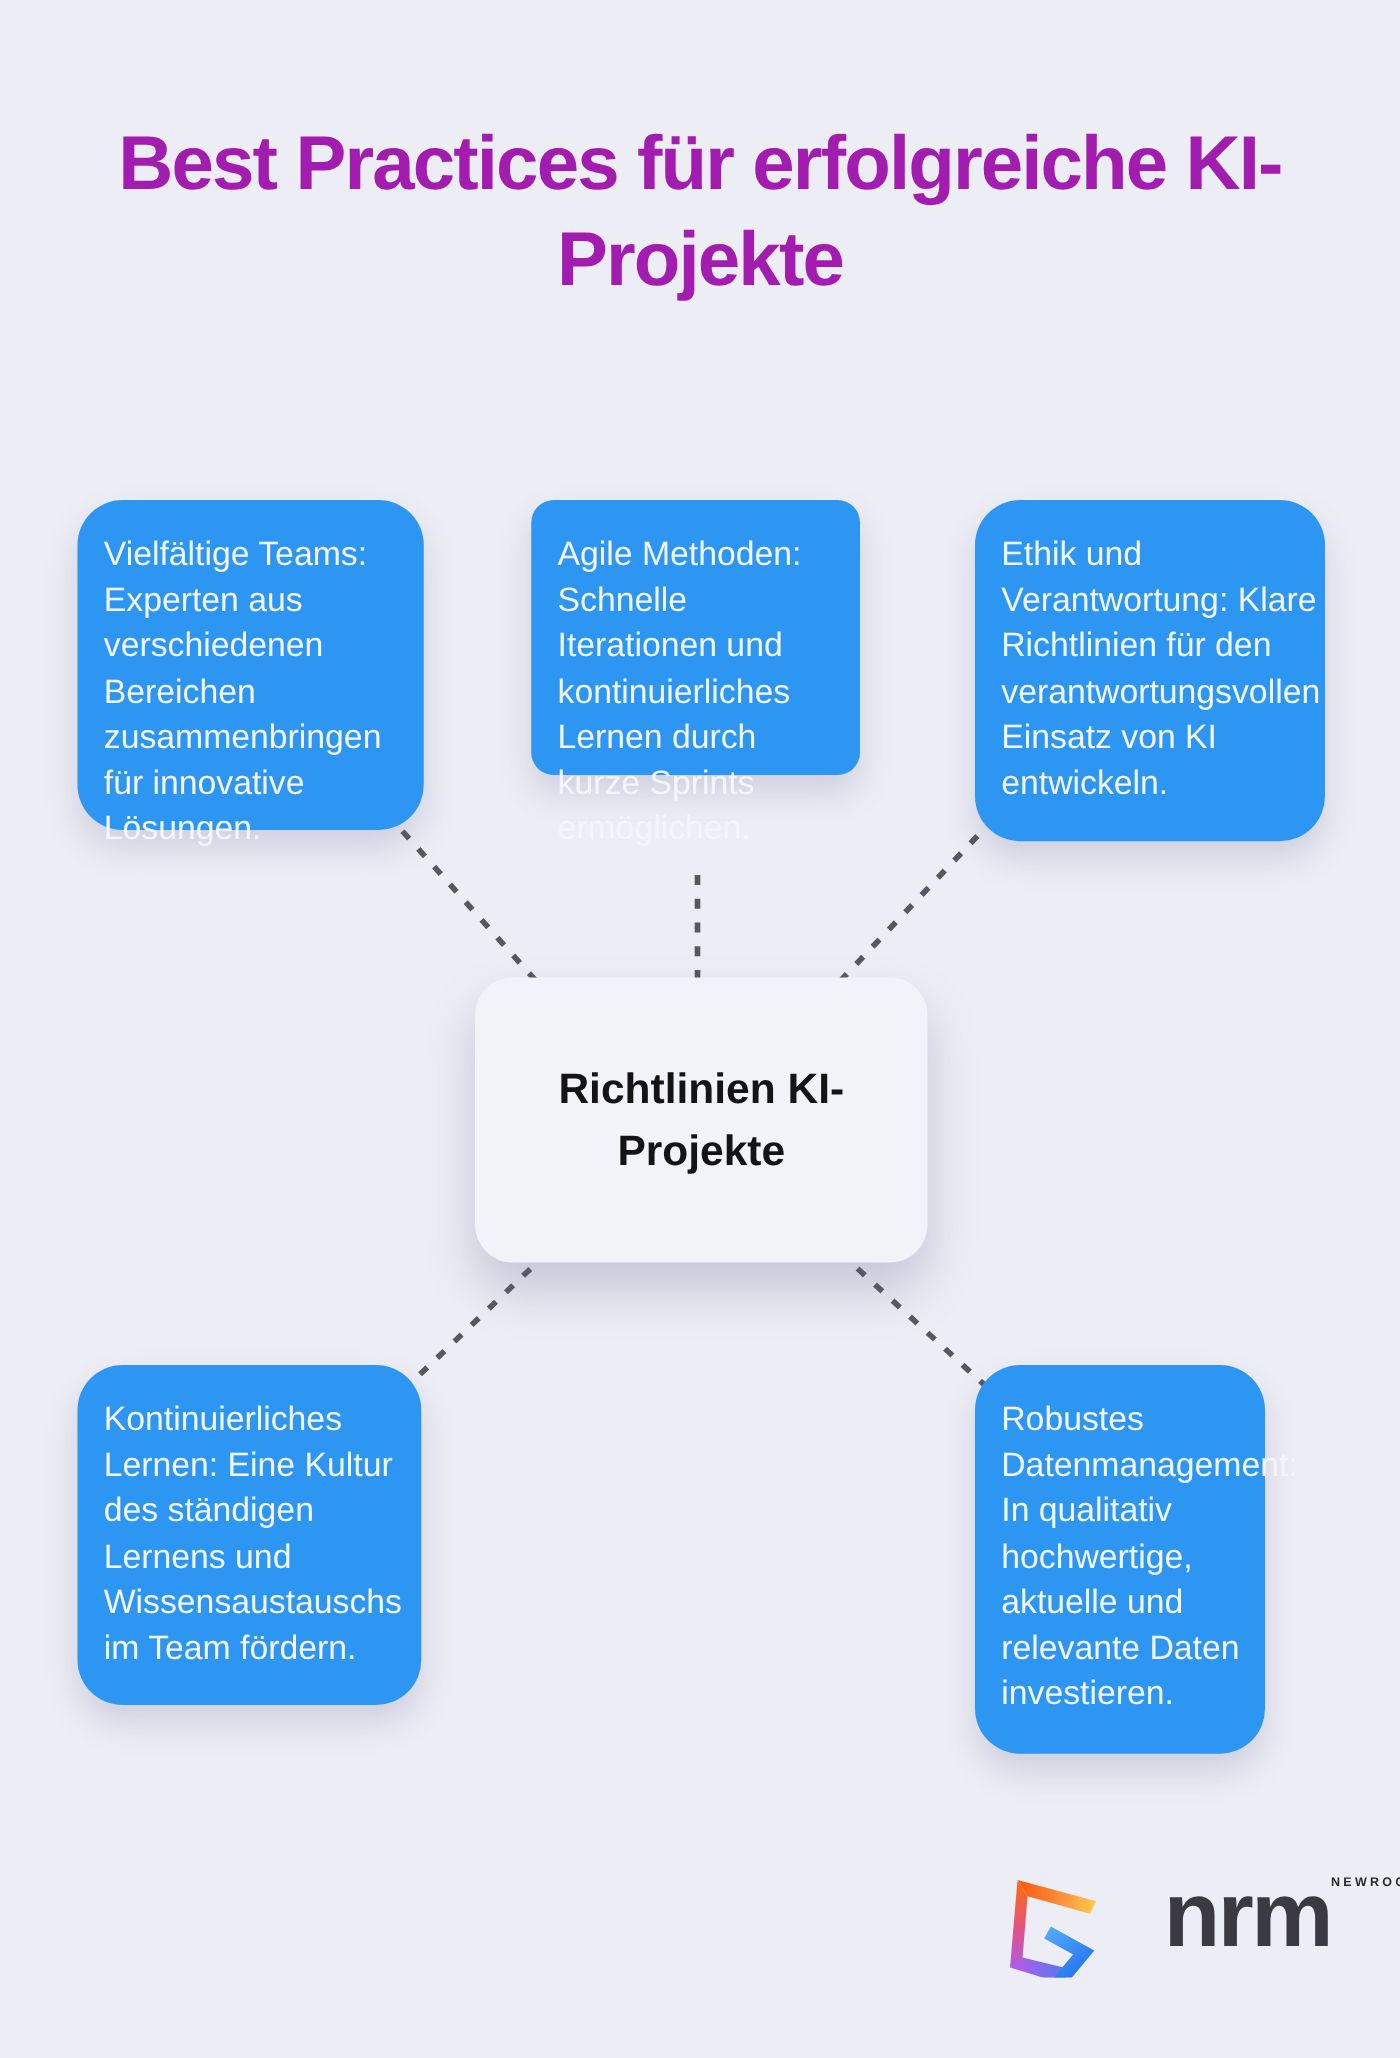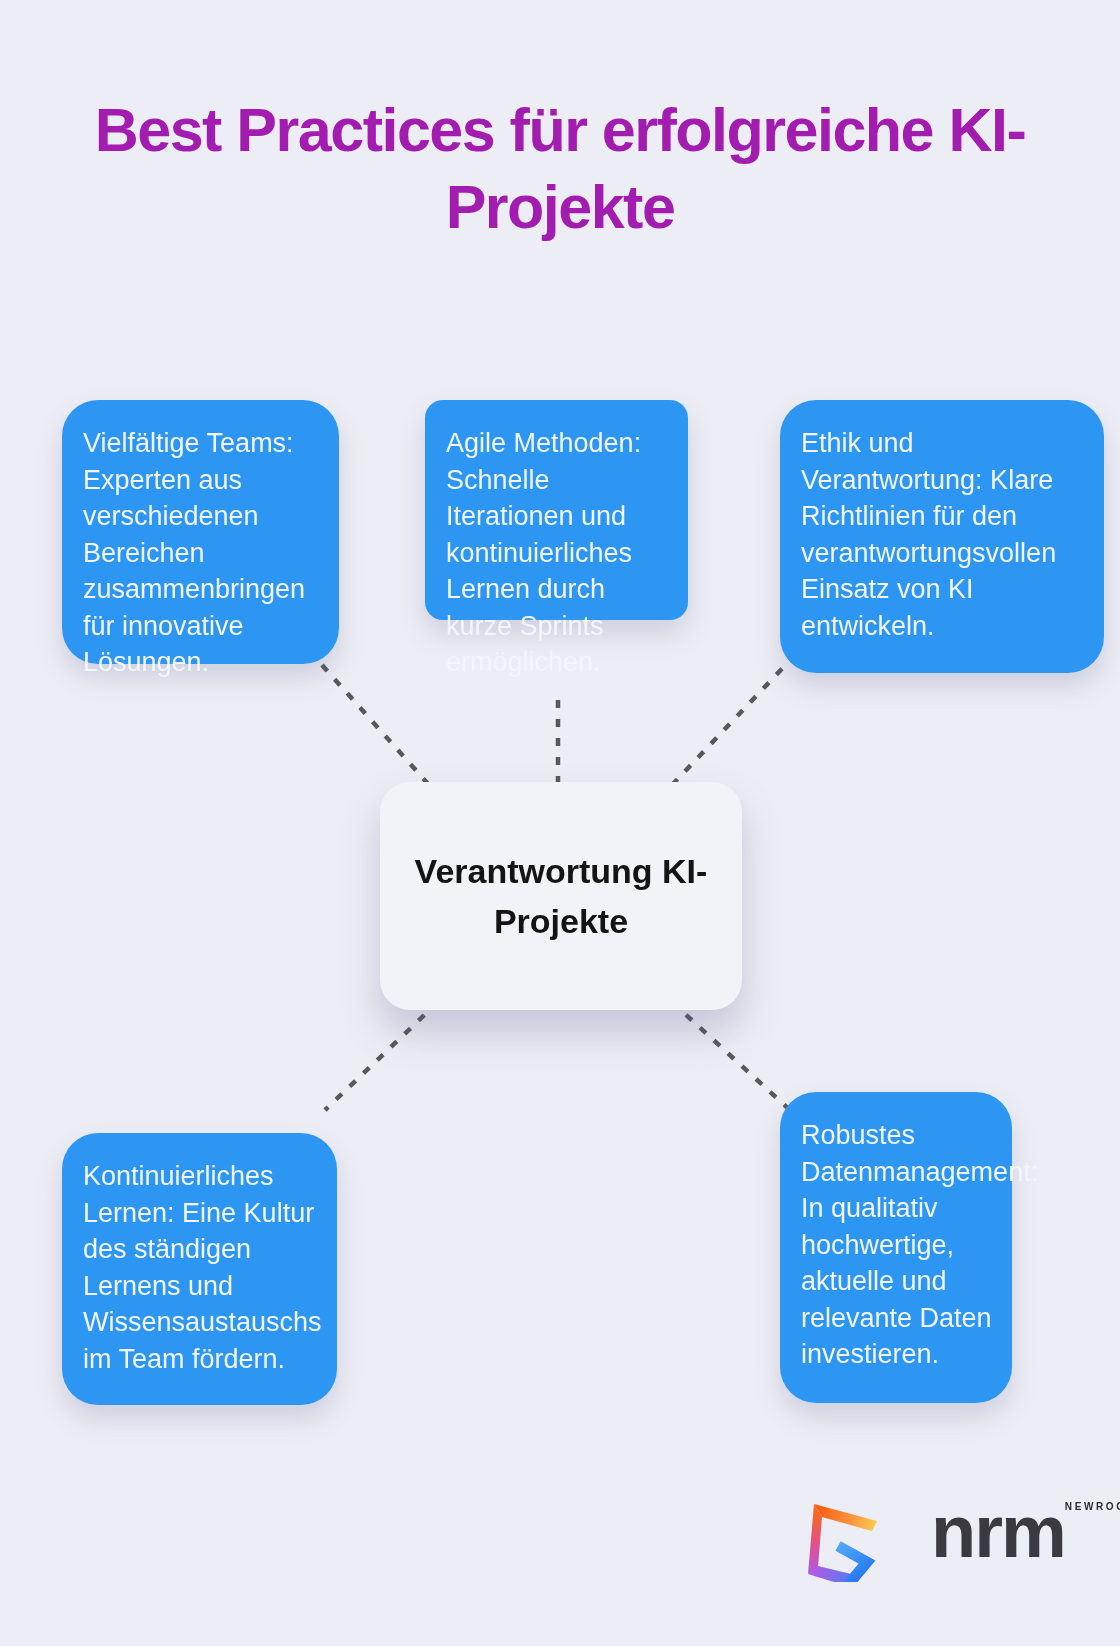--- a/index.html
+++ b/index.html
@@ -39,22 +39,22 @@
     border-radius:36px;
     color:#F2F6FB;
     font-size:27px;
     line-height:36.5px;
     padding:25px 20px 0 21px;
     box-shadow:0 14px 26px rgba(86,96,140,0.20);
     overflow:visible;
   }
   .b1{left:62px;top:400px;width:277px;height:264px;}
   .b2{left:425px;top:400px;width:263px;height:220px;border-radius:18px;}
-  .b3{left:780px;top:400px;width:324px;height:273px;}
-  .b4{left:62px;top:1092px;width:275px;height:272px;margin-top:41px;}
+  .b3{left:780px;top:400px;width:280px;height:273px;}
+  .b4{left:62px;top:1092px;width:275px;height:272px;}
   .b5{left:780px;top:1092px;width:232px;height:311px;}
   .center{
     position:absolute;
     z-index:2;
     left:380px;top:782px;
     width:362px;height:228px;
     box-sizing:border-box;
     background:#F2F2F9;
     border-radius:30px;
     box-shadow:0 22px 38px rgba(96,96,140,0.28);
@@ -121,21 +121,21 @@
 
   <div class="node b4">
     <span>Kontinuierliches Lernen:&nbsp;Eine&nbsp;Kultur des ständigen Lernens und Wissensaustauschs im Team fördern.</span>
   </div>
 
   <div class="node b5">
     <span>Robustes Datenmanagement: In qualitativ hochwertige, aktuelle und relevante Daten investieren.</span>
   </div>
 
   <div class="center">
-    <span>Verantwortung KI-Projekte</span>
+    <span>Richtlinien KI-Projekte</span>
   </div>
 
   <div class="logo">
     <svg class="logo-mark" width="108" height="86" viewBox="0 0 108 86" aria-hidden="true">
       <defs>
         <linearGradient id="gTop" x1="14" y1="18" x2="74" y2="30" gradientUnits="userSpaceOnUse">
           <stop offset="0" stop-color="#F95D12"></stop>
           <stop offset="0.55" stop-color="#FB923C"></stop>
           <stop offset="1" stop-color="#FFCC4F"></stop>
         </linearGradient>

